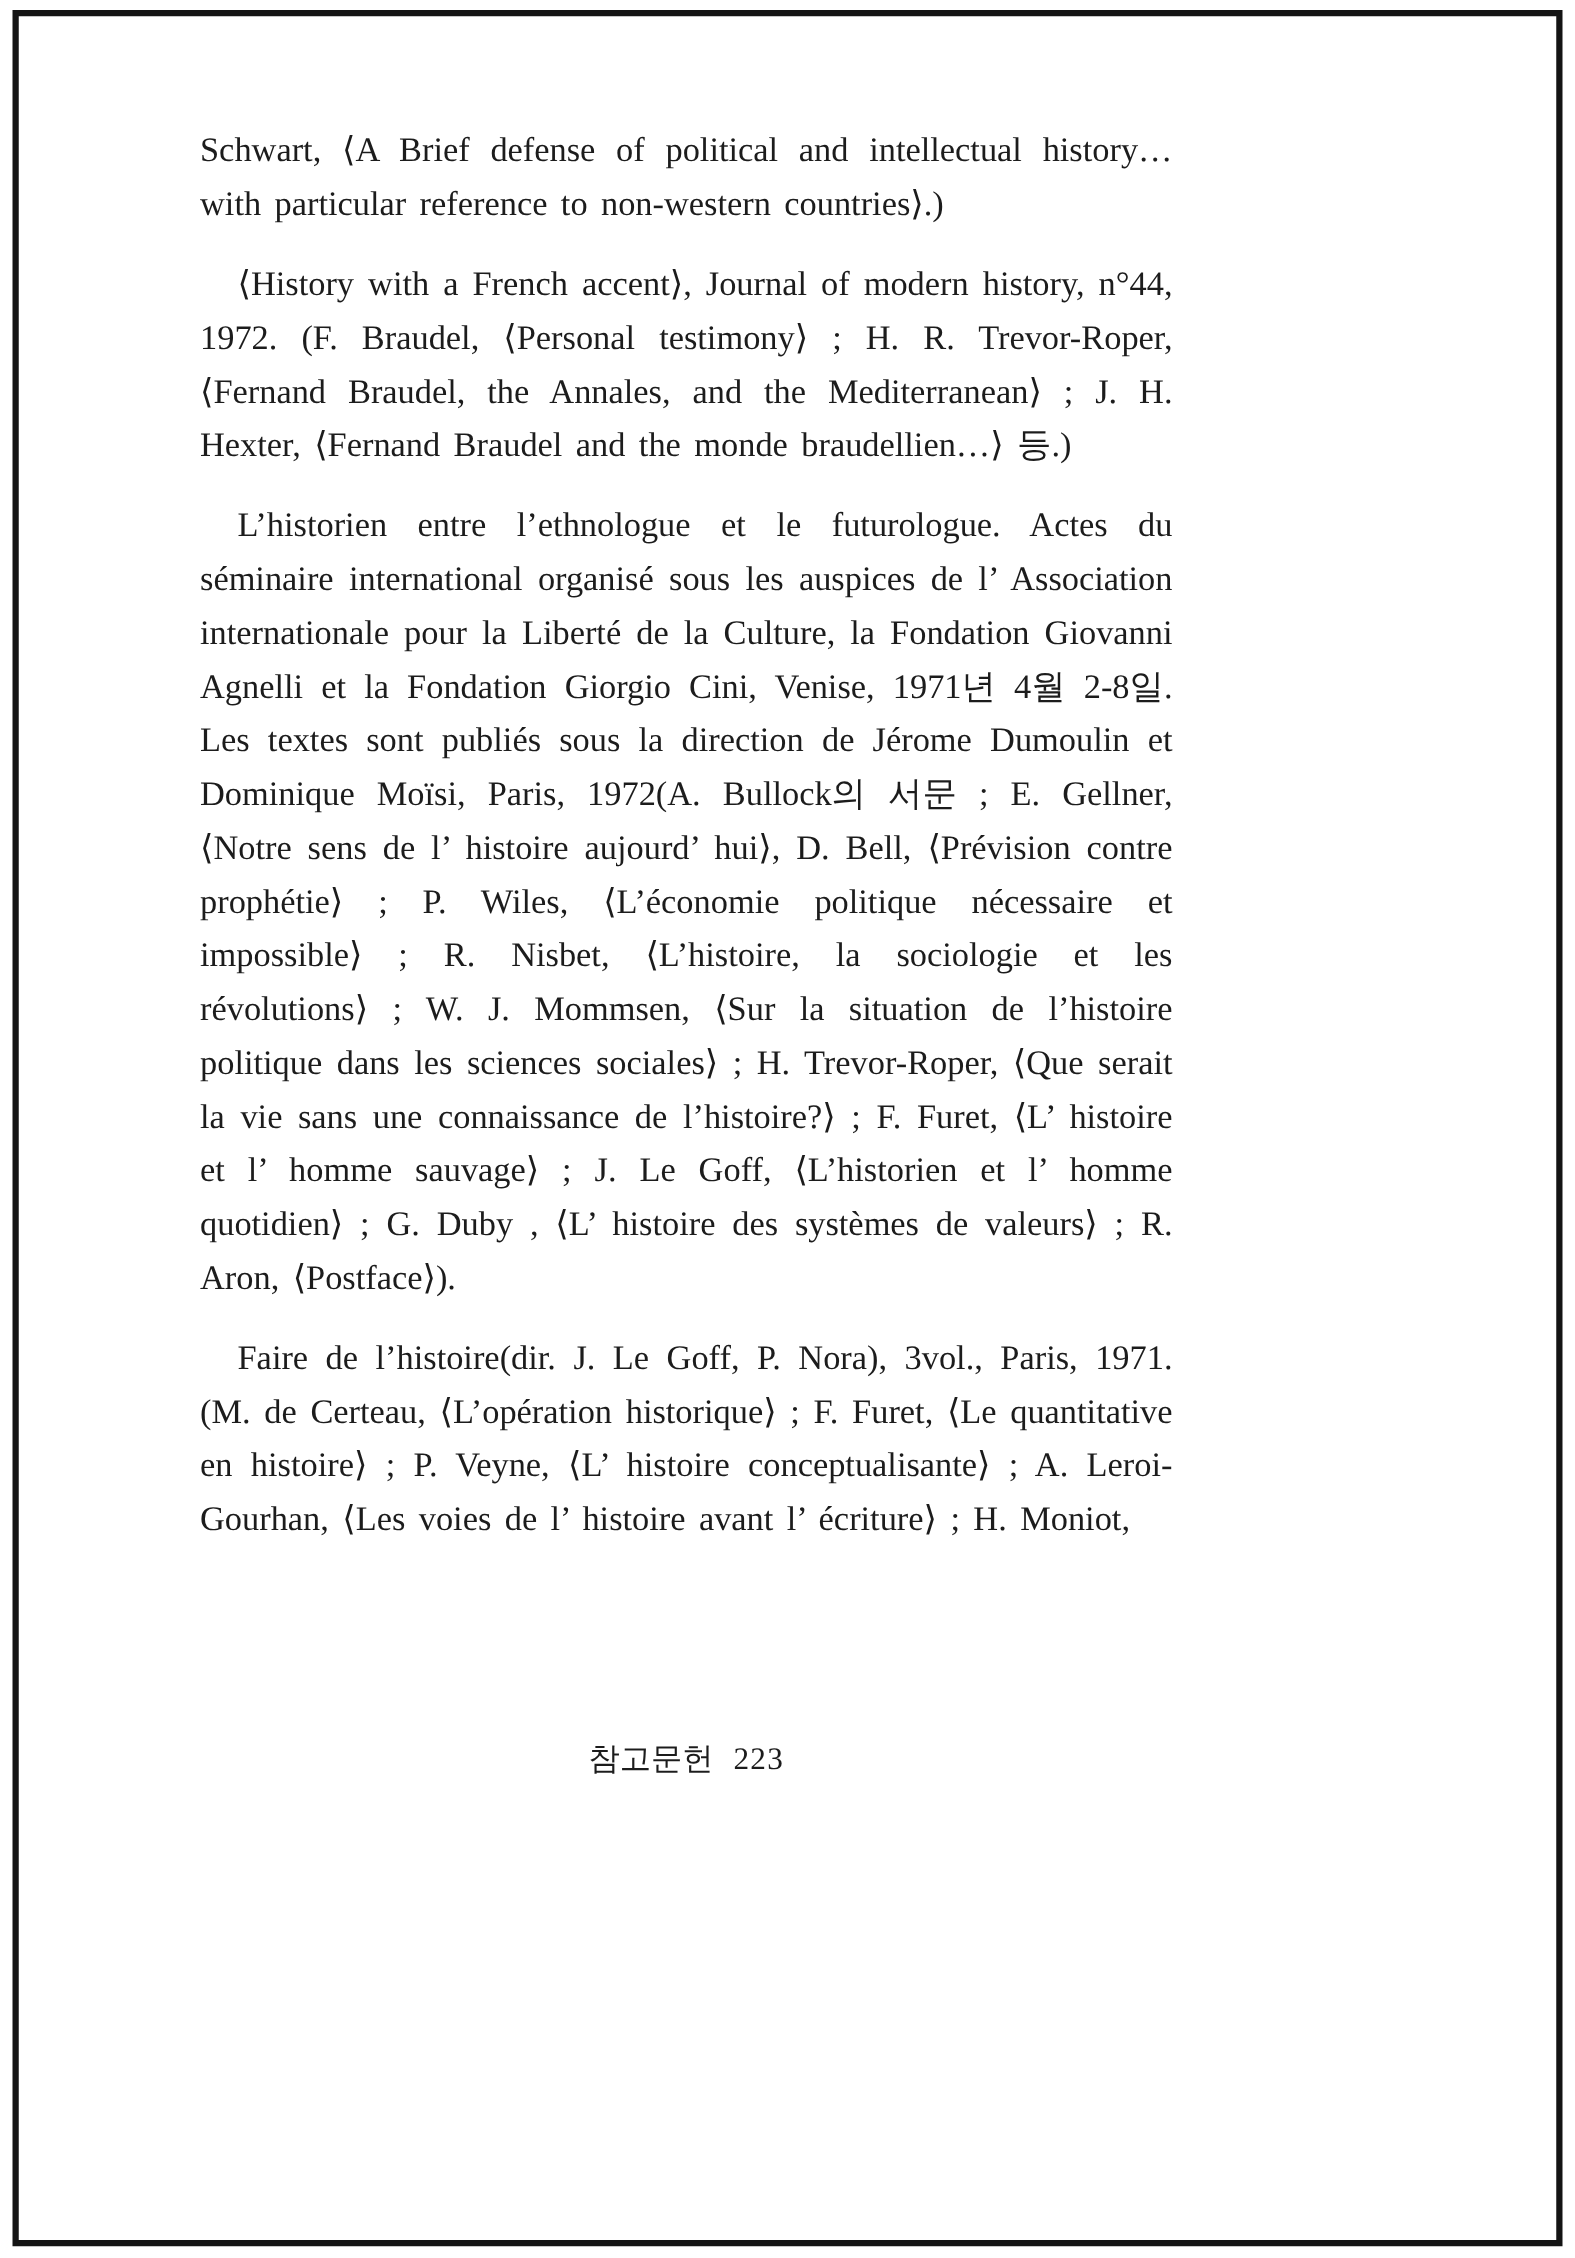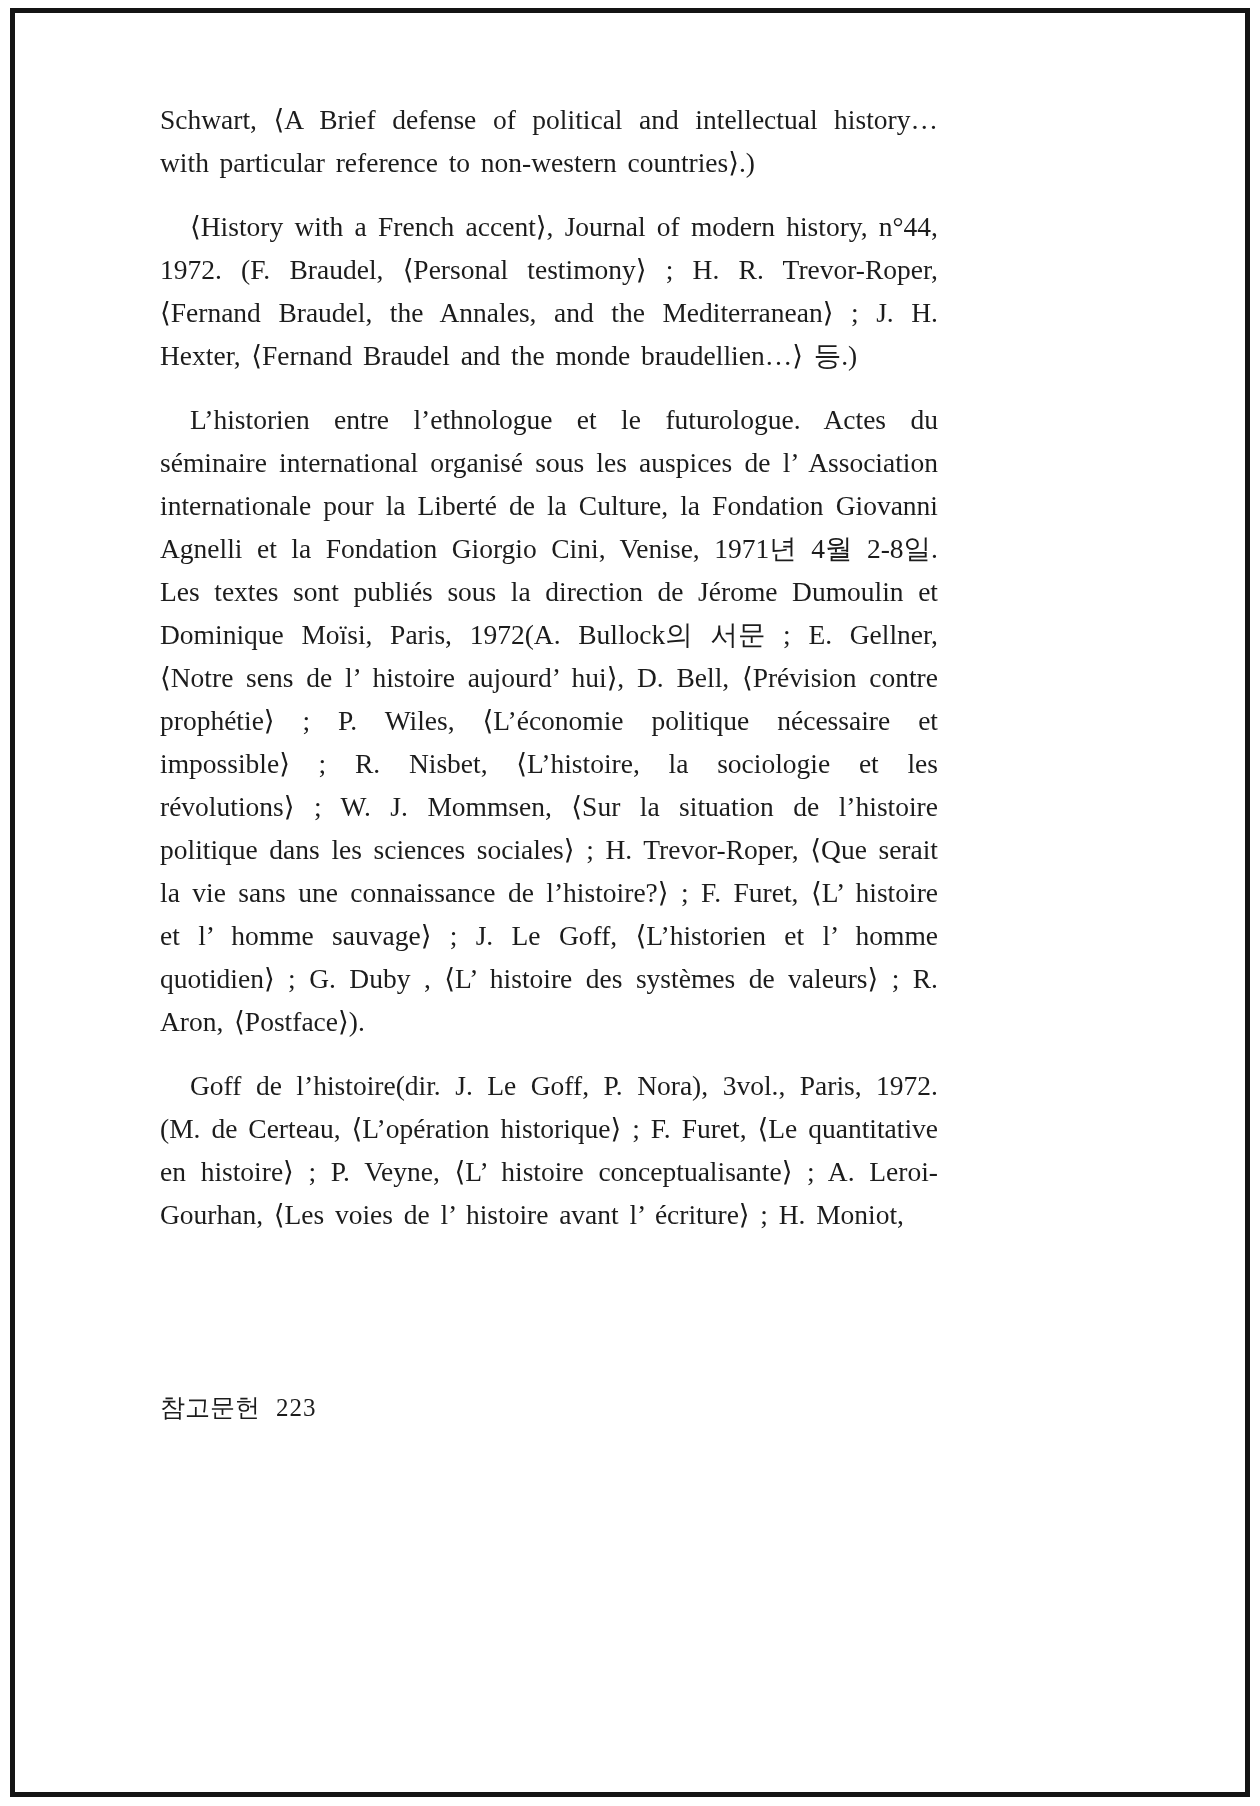--- a/index.html
+++ b/index.html
@@ -47,21 +47,21 @@
   .para.indent{
     text-indent:30px;
   }
   .italic{
   }
   .footer{
     position:absolute;
     top:1392px;
     left:160px;
     width:778px;
-    text-align:left;
+    text-align:center;
     font-size:25px;
     line-height:32px;
     color:var(--ink);
   }
   .footer .pagenum{
     margin-left:16px;
     letter-spacing:1px;
   }
 </style>
 </head>
@@ -69,20 +69,20 @@
 
 <div class="page">
 
   <div class="frame"></div>
 
   <div class="text-block">
 
   <p class="para"><span>Schwart, ⟨A Brief defense of political and intellectual history… with particular reference to non-western countries⟩.)</span></p>
       <p class="para indent"><span>⟨History with a French accent⟩, </span><span class="italic">Journal of modern history</span><span>, n°44, 1972. (F. Braudel, ⟨Personal testimony⟩ ; H. R. Trevor-Roper, ⟨Fernand Braudel, the </span><span class="italic">Annales</span><span>, and the Mediterranean⟩ ; J. H. Hexter, ⟨Fernand Braudel and the </span><span class="italic">monde braudellien…</span><span>⟩ 등.)</span></p>
       <p class="para indent"><span class="italic">L’historien entre l’ethnologue et le futurologue.</span><span> Actes du séminaire international organisé sous les auspices de l’ Association internationale pour la Liberté de la Culture, la Fondation Giovanni Agnelli et la Fondation Giorgio Cini, Venise, 1971년 4월 2-8일. Les textes sont publiés sous la direction de Jérome Dumoulin et Dominique Moïsi, Paris, 1972(A. Bullock의 서문 ; E. Gellner, ⟨Notre sens de l’ histoire aujourd’ hui⟩, D. Bell, ⟨Prévision contre prophétie⟩ ; P. Wiles, ⟨L’économie politique nécessaire et impossible⟩ ; R. Nisbet, ⟨L’histoire, la sociologie et les révolutions⟩ ; W. J. Mommsen, ⟨Sur la situation de l’histoire politique dans les sciences sociales⟩ ; H. Trevor-Roper, ⟨Que serait la vie sans une connaissance de l’histoire?⟩ ; F. Furet, ⟨L’ histoire et l’ homme sauvage⟩ ; J. Le Goff, ⟨L’historien et l’ homme quotidien⟩ ; G. Duby , ⟨L’ histoire des systèmes de valeurs⟩ ; R. Aron, ⟨Postface⟩).</span></p>
-      <p class="para indent"><span class="italic">Goff de l’histoire</span><span>(dir. J. Le Goff, P. Nora), 3vol., Paris, 1972. (M. de Certeau, ⟨L’opération historique⟩ ; F. Furet, ⟨Le quantitative en histoire⟩ ; P. Veyne, ⟨L’ histoire conceptualisante⟩ ; A. Leroi-Gourhan, ⟨Les voies de l’ histoire avant l’ écriture⟩ ; H. Moniot,</span></p>
+      <p class="para indent"><span class="italic">Faire de l’histoire</span><span>(dir. J. Le Goff, P. Nora), 3vol., Paris, 1971. (M. de Certeau, ⟨L’opération historique⟩ ; F. Furet, ⟨Le quantitative en histoire⟩ ; P. Veyne, ⟨L’ histoire conceptualisante⟩ ; A. Leroi-Gourhan, ⟨Les voies de l’ histoire avant l’ écriture⟩ ; H. Moniot,</span></p>
     </div>
 
   <div class="footer">
     <span>참고문헌</span><span class="pagenum">223</span>
   </div>
 
 </div>
 
 </body></html>

